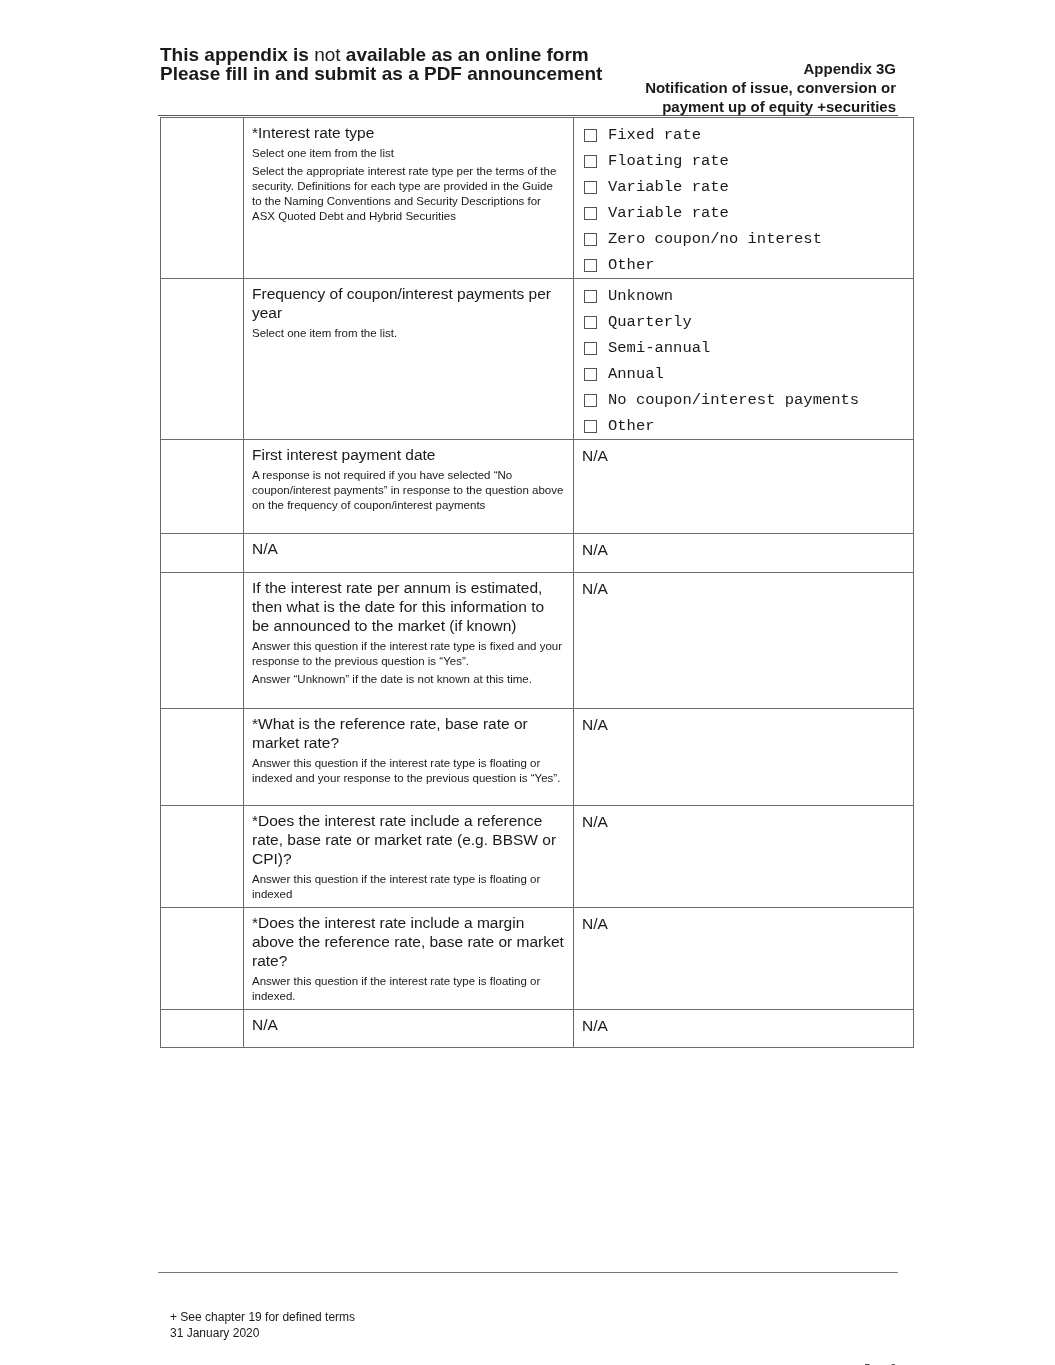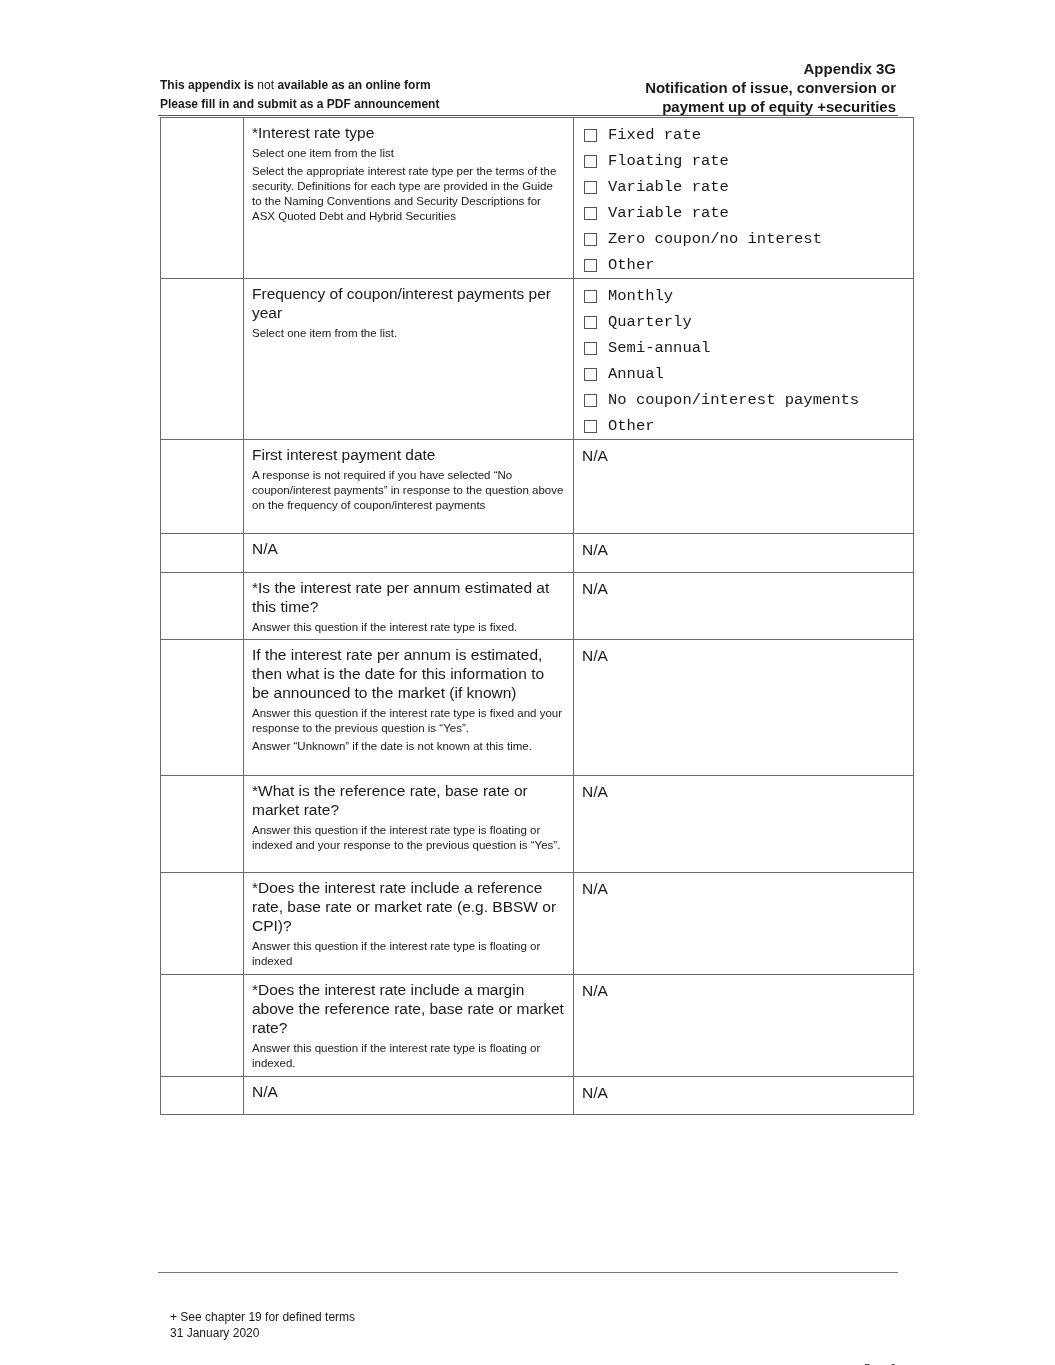--- a/index.html
+++ b/index.html
@@ -1,17 +1,17 @@
 <!DOCTYPE html>
 <html><head>
 <meta charset="utf-8">
 <style>
   html, body { margin:0; padding:0; background:#ffffff; }
   body { width:1055px; height:1365px; position:relative; font-family:"Liberation Sans", sans-serif; color:#1a1a1a; overflow:hidden; }
-  .hdr-left { position:absolute; left:160px; top:76px; font-size:12px; font-weight:bold; line-height:19px; }
+  .hdr-left { position:absolute; left:160px; top:45px; font-size:19px; font-weight:bold; line-height:19px; }
   .hdr-left .normal { font-weight:normal; }
   .hdr-right { position:absolute; right:159px; top:59px; font-size:15px; font-weight:bold; line-height:19px; text-align:right; }
   .hdr-rule { position:absolute; left:158px; top:115px; width:740px; height:0; border-top:1.5px solid #555; }
   table.form { position:absolute; left:160px; top:117px; width:750px; border-collapse:collapse; table-layout:fixed;padding-left:33px; }
   table.form td { border:1px solid #6a6a6a; vertical-align:top; padding:0; }
   td.c1 { width:82px; }
   td.c2 { width:329px; }
   td.c3 { width:339px; }
   .q { padding:5px 8px 0 8px; }
   .q-title { font-size:15.5px; line-height:19px; }
@@ -84,21 +84,21 @@
         <td class="c2">
           <div class="q">
             <div class="q-title">Frequency of coupon/interest payments per year</div>
             <div class="q-note">Select one item from the list.</div>
           </div>
         </td>
         <td class="c3">
           <div class="opts">
             <div class="opt">
               <span class="box"></span>
-              <span>Monthly</span>
+              <span>Unknown</span>
             </div>
             <div class="opt">
               <span class="box"></span>
               <span>Quarterly</span>
             </div>
             <div class="opt">
               <span class="box"></span>
               <span>Semi-annual</span>
             </div>
             <div class="opt">
@@ -126,32 +126,20 @@
         </td>
         <td class="c3">
           <div class="ans">N/A</div>
         </td>
       </tr>
       <tr style="height: 39px;">
         <td class="c1"></td>
         <td class="c2">
           <div class="q">
             <div class="q-title">N/A</div>
-          </div>
-        </td>
-        <td class="c3">
-          <div class="ans">N/A</div>
-        </td>
-      </tr>
-      <tr style="height: 67px;">
-        <td class="c1"></td>
-        <td class="c2">
-          <div class="q">
-            <div class="q-title">*Is the interest rate per annum estimated at this time?</div>
-            <div class="q-note">Answer this question if the interest rate type is fixed.</div>
           </div>
         </td>
         <td class="c3">
           <div class="ans">N/A</div>
         </td>
       </tr>
       <tr style="height: 136px;">
         <td class="c1"></td>
         <td class="c2">
           <div class="q">

